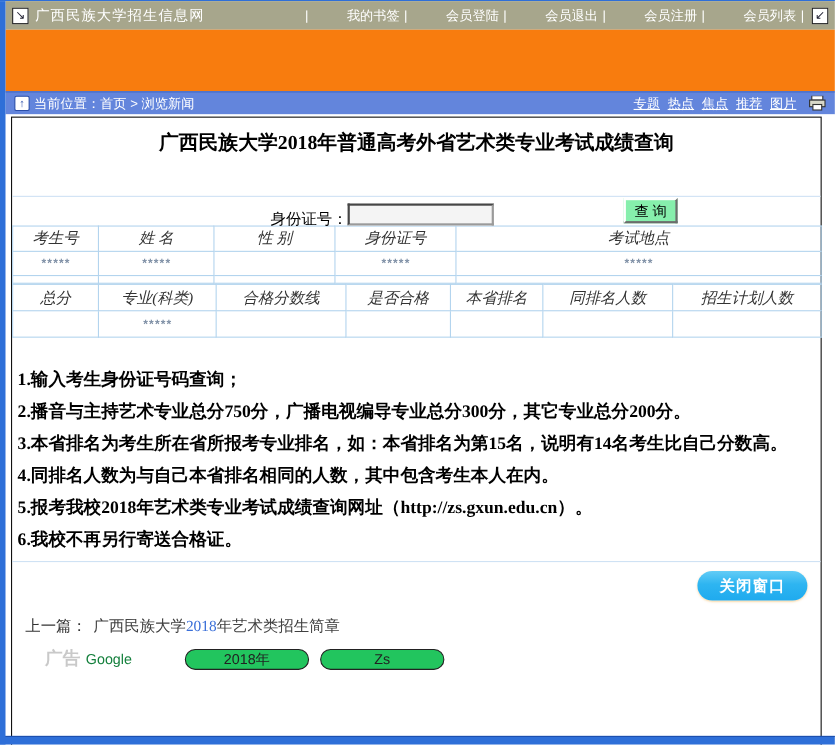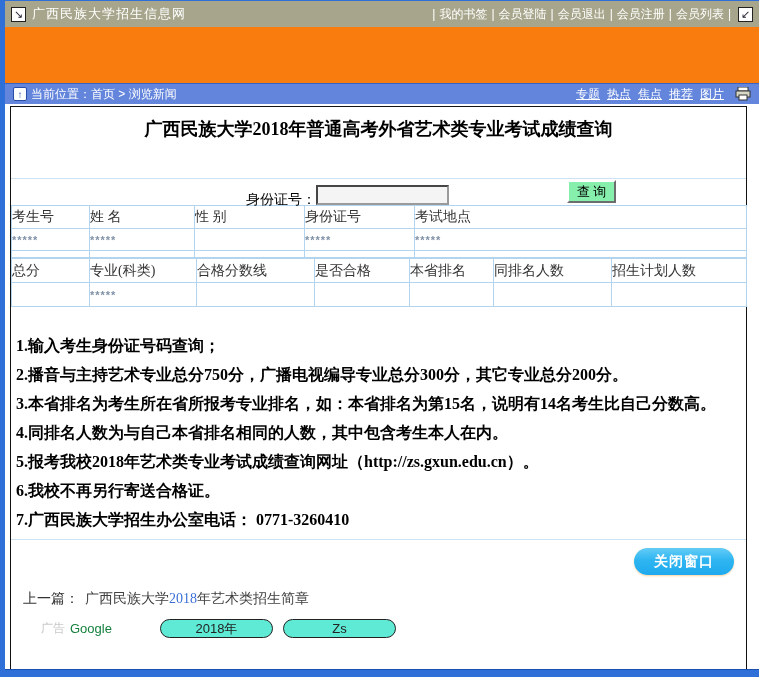--- a/index.html
+++ b/index.html
@@ -17,21 +17,21 @@
   .page{position:relative;width:759px;height:677px;background:#fff;overflow:hidden;border-top:1px solid var(--frame_blue);}
   .left-strip{position:absolute;left:0;top:0;width:5px;height:100%;background:var(--frame_blue);z-index:5;}
   .bottom-strip{position:absolute;left:0;bottom:0;width:100%;height:8px;background:var(--frame_blue);border-top:1px solid #1c4fae;z-index:4;}
   .col{position:absolute;left:5px;top:0;right:0;bottom:8px;display:flex;flex-direction:column;}
 
   
   .titlebar{height:26px;background:var(--bar_olive);display:flex;align-items:center;padding:0 6px;color:#fff;font-size:13px;flex:0 0 auto;}
   .tb-icon{width:15px;height:15px;background:#fff;border:1px solid #222;display:inline-flex;align-items:center;justify-content:center;font-size:11px;color:#223;line-height:1;margin-right:6px;flex:0 0 auto;}
   .tb-title{font-size:13px;letter-spacing:1px;}
   .tb-links{margin-left:auto;display:flex;align-items:center;font-size:12px;}
-  .tb-link{color:#fff;text-decoration:none;padding:0 3px;cursor:pointer;white-space:nowrap;}
+  .tb-link{color:#fff;text-decoration:none;padding:0 3px;cursor:pointer;white-space:nowrap;margin-left:31px;}
   .tb-sep{color:#fff;padding:0 1px;}
   .tb-icon.right{margin-right:0;margin-left:6px;}
 
   
   .banner{height:56px;background:var(--accent_orange);flex:0 0 auto;}
 
   
   .crumbbar{height:21px;background:var(--crumb_blue);border-top:1px solid #3a62c4;display:flex;align-items:center;padding:0 8px;color:#fff;font-size:12px;flex:0 0 auto;}
   .crumb-icon{width:14px;height:14px;background:#fff;border:1px solid #2a4da8;color:#2a4da8;display:inline-flex;align-items:center;justify-content:center;font-size:10px;font-weight:bold;margin-right:4px;border-radius:2px;}
   .crumb-links{margin-left:auto;display:flex;align-items:center;gap:7px;}
@@ -45,42 +45,42 @@
   .page-title{margin-top:10px;text-align:center;font-family:"Liberation Serif",serif;font-weight:bold;font-size:18px;color:#000;}
 
   .form-sep{margin-top:37px;border-top:1px solid #cfe2f4;}
   .form-row{position:relative;height:25px;margin-top:1px;}
   .form-inner{position:absolute;left:235px;top:1px;display:flex;align-items:center;}
   .id-label{font-family:"Liberation Serif",serif;font-size:14px;color:#000;margin-top:10px;}
   .id-input{width:133px;height:20px;border:2px inset #9a9a9a;background:#f4f4f4;font-size:12px;padding:0 3px;outline:none;}
   .query-btn{position:absolute;left:556px;top:0;width:49px;height:23px;background:#86efac;border-top:2px solid #fff;border-left:2px solid #fff;border-right:2px solid #6d6d6d;border-bottom:2px solid #6d6d6d;font-size:13px;color:#000;cursor:pointer;font-family:"Liberation Serif",serif;}
 
   table.grid{border-collapse:collapse;width:736px;table-layout:fixed;}
-  table.grid td{border:1px solid var(--table_border);text-align:left;overflow:hidden;}
+  table.grid td{border:1px solid var(--table_border);text-align:center;overflow:hidden;font-style:italic;}
   .hdr-row td{height:23px;font-size:14px;color:#333;font-family:"Liberation Serif",serif;}
   .val-row td{height:22px;font-size:11px;font-weight:bold;color:var(--masked_text);letter-spacing:1px;}
   .pad-row td{height:7px;}
   .t2 .hdr-row td{height:24px;}
   .t2 .val-row td{height:24px;}
 
   .notes{margin-top:24px;padding:0 6px 0 5px;font-family:"Liberation Serif",serif;font-weight:bold;font-size:16px;color:#000;line-height:29px;}
   .note-line{white-space:normal;}
 
   .close-sep{margin-top:5px;border-top:1px solid #cfe2f4;}
   .close-row{display:flex;justify-content:flex-end;padding:8px 12px 0 0;}
   .close-btn{width:100px;height:27px;border:none;border-radius:14px;background:linear-gradient(#63ccf6 0%,#2eb5f1 45%,var(--button_cyan) 100%);color:#fff;font-weight:bold;font-size:14px;cursor:pointer;box-shadow:0 1px 2px rgba(240,160,40,.45);letter-spacing:1px;}
 
   .prev-row{margin-top:15px;padding-left:12px;font-size:14px;color:#333;font-family:"Liberation Serif",serif;display:flex;align-items:center;}
   .prev-link{margin-left:6px;color:#404040;cursor:pointer;}
   .prev-link .yr{color:var(--link_blue);}
 
   .ad-row{margin-top:9px;padding-left:30px;display:flex;align-items:center;height:22px;}
-  .ad-label{color:#c9c9c9;font-size:12px;margin-right:5px;}
+  .ad-label{color:#c9c9c9;font-size:16px;margin-right:5px;font-weight:bold;}
   .ad-brand{color:#15803d;font-size:13px;margin-right:48px;}
-  .ad-pill{width:113px;height:19px;border:1px solid #222;border-radius:10px;background:#5eead4;font-size:13px;color:#222;text-align:center;line-height:17px;margin-right:10px;cursor:pointer;}
+  .ad-pill{width:113px;height:19px;border:1px solid #222;border-radius:10px;background:#22c55e;font-size:13px;color:#222;text-align:center;line-height:17px;margin-right:10px;cursor:pointer;}
 </style>
 </head>
 <body>
 
 <div class="page">
   <div class="left-strip"></div>
   <div class="bottom-strip"></div>
 
   <div class="col">
 
@@ -204,21 +204,20 @@
         </tbody>
           </table>
 
         <div class="notes">
           <div class="note-line">1.输入考生身份证号码查询；</div>
           <div class="note-line">2.播音与主持艺术专业总分750分，广播电视编导专业总分300分，其它专业总分200分。</div>
           <div class="note-line">3.本省排名为考生所在省所报考专业排名，如：本省排名为第15名，说明有14名考生比自己分数高。</div>
           <div class="note-line">4.同排名人数为与自己本省排名相同的人数，其中包含考生本人在内。</div>
           <div class="note-line">5.报考我校2018年艺术类专业考试成绩查询网址（http://zs.gxun.edu.cn）。</div>
           <div class="note-line">6.我校不再另行寄送合格证。</div>
-          <div class="note-line">7.广西民族大学招生办公室电话： 0771-3260410</div>
         </div>
 
         <div class="close-sep"></div>
         <div class="close-row">
           <button class="close-btn">关闭窗口</button>
         </div>
 
         <div class="prev-row">
           <span>上一篇：</span>
           <a class="prev-link"><span>广西民族大学</span><span class="yr">2018</span><span>年艺术类招生简章</span></a>

